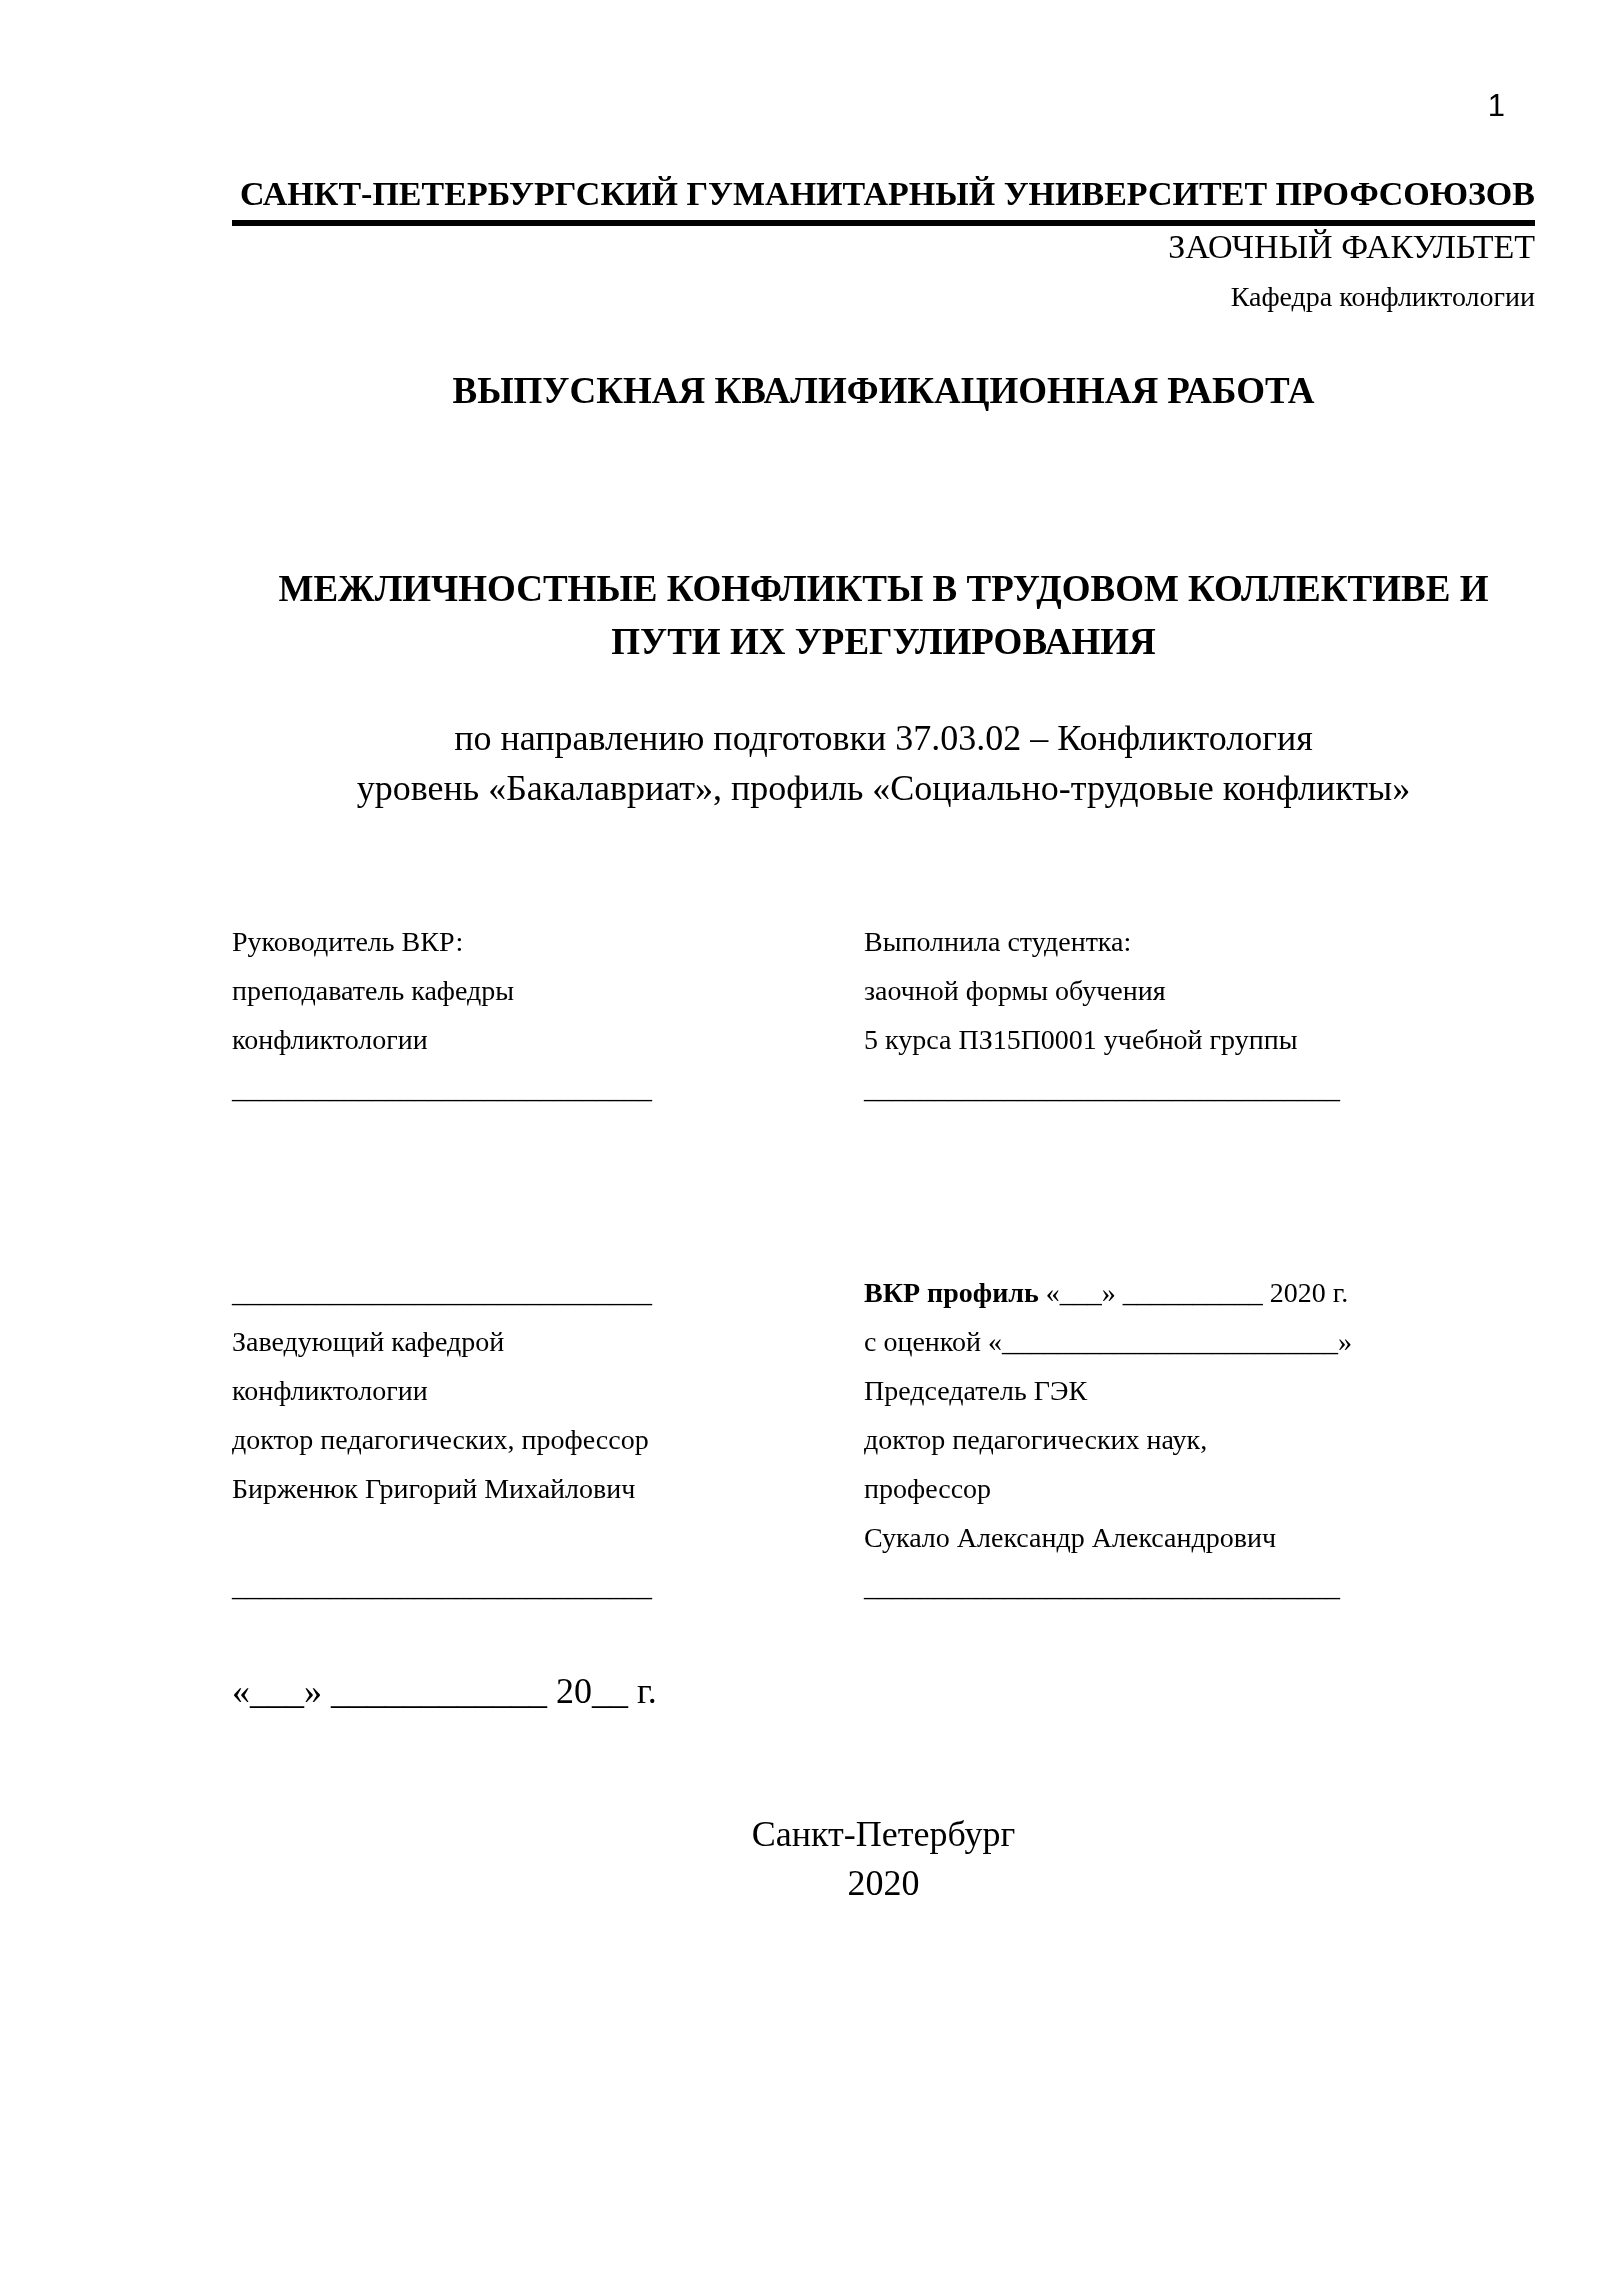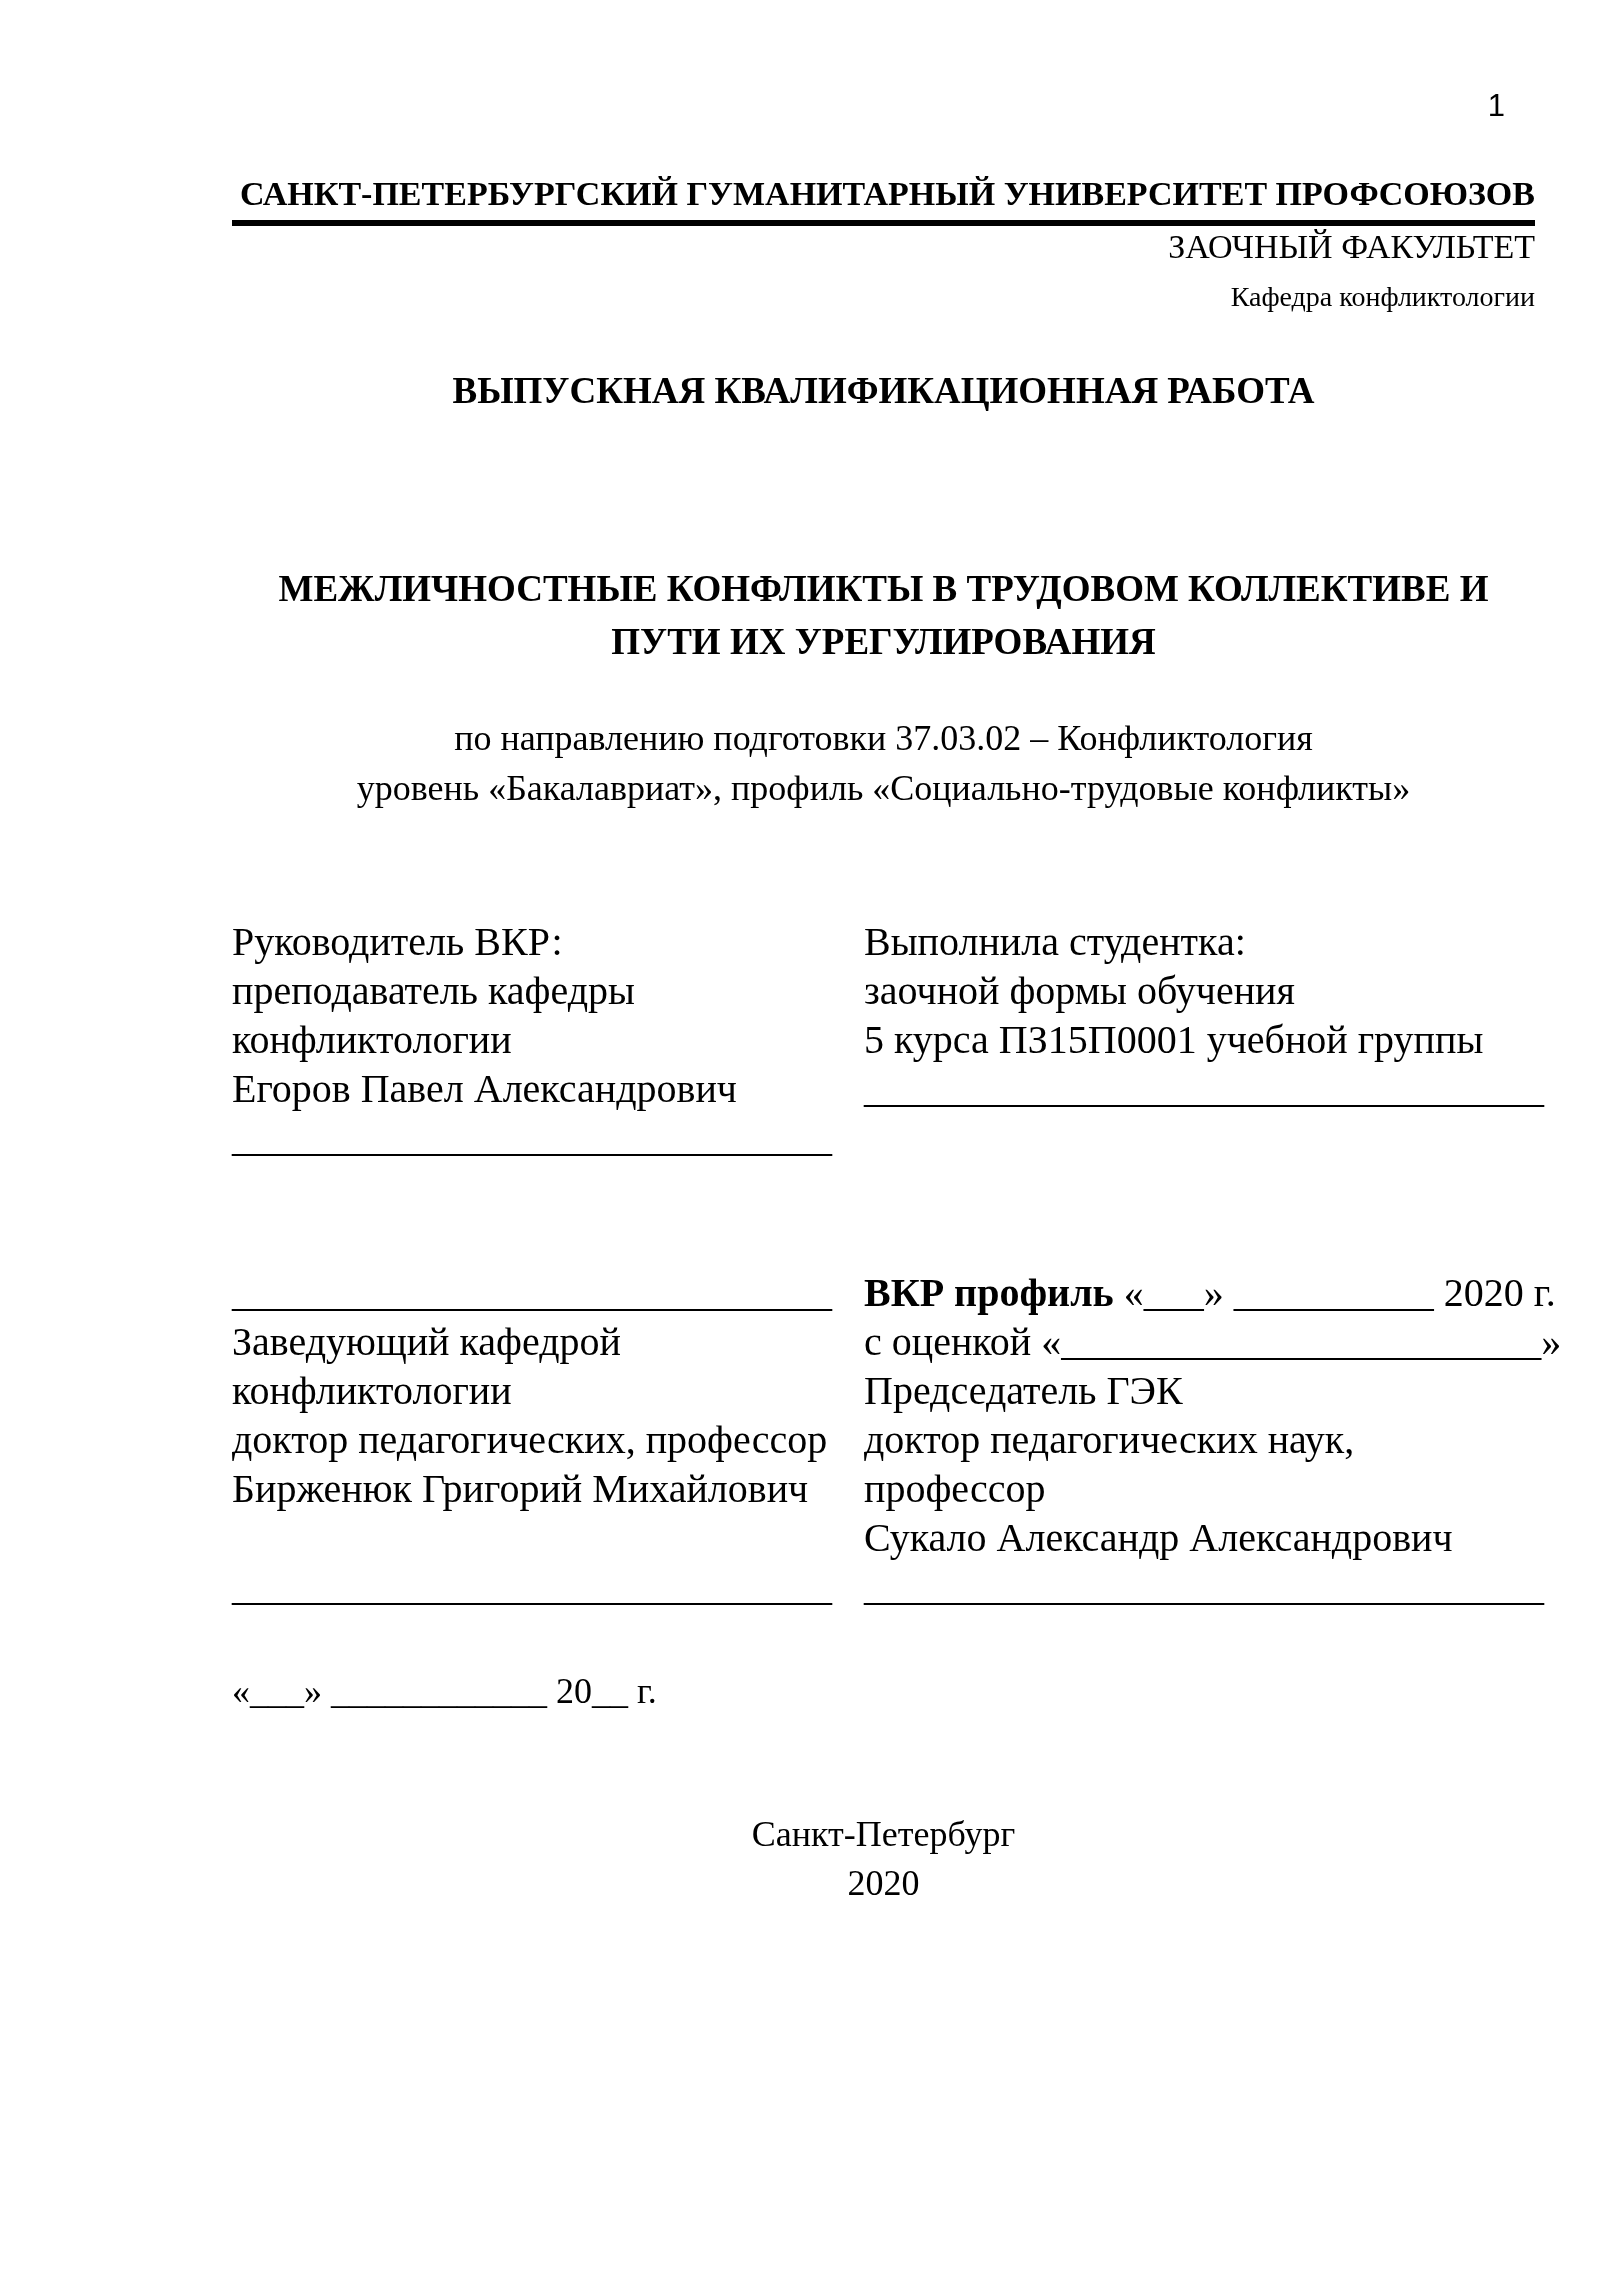--- a/index.html
+++ b/index.html
@@ -71,21 +71,21 @@
   .cols{
     left:232px;right:88px;
     display:flex;
     align-items:flex-start;
   }
   .block-1{top:917px;}
   .block-2{top:1268px;}
   .col-left{width:632px;flex:none;}
   .col-right{flex:1;}
   .row{
-    font-size:40px;
+    font-size:28px;
     line-height:49px;
     min-height:49px;
     white-space:nowrap;
   }
   .row .b{font-weight:700;}
 
   .date-line{
     left:232px;top:1667px;
     font-size:36px;
     line-height:49px;
@@ -123,21 +123,20 @@
   <div class="abs program-block">
     <div>по направлению подготовки 37.03.02 – Конфликтология</div>
     <div>уровень «Бакалавриат», профиль «Социально-трудовые конфликты»</div>
   </div>
 
   <div class="abs cols block-1">
     <div class="col-left">
       <div class="row">Руководитель ВКР:</div>
       <div class="row">преподаватель кафедры</div>
       <div class="row">конфликтологии</div>
-      <div class="row">Егоров Павел Александрович</div>
       <div class="row">______________________________</div>
     </div>
     <div class="col-right">
       <div class="row">Выполнила студентка:</div>
       <div class="row">заочной формы обучения</div>
       <div class="row">5 курса ПЗ15П0001 учебной группы</div>
       <div class="row">__________________________________</div>
     </div>
   </div>
 

